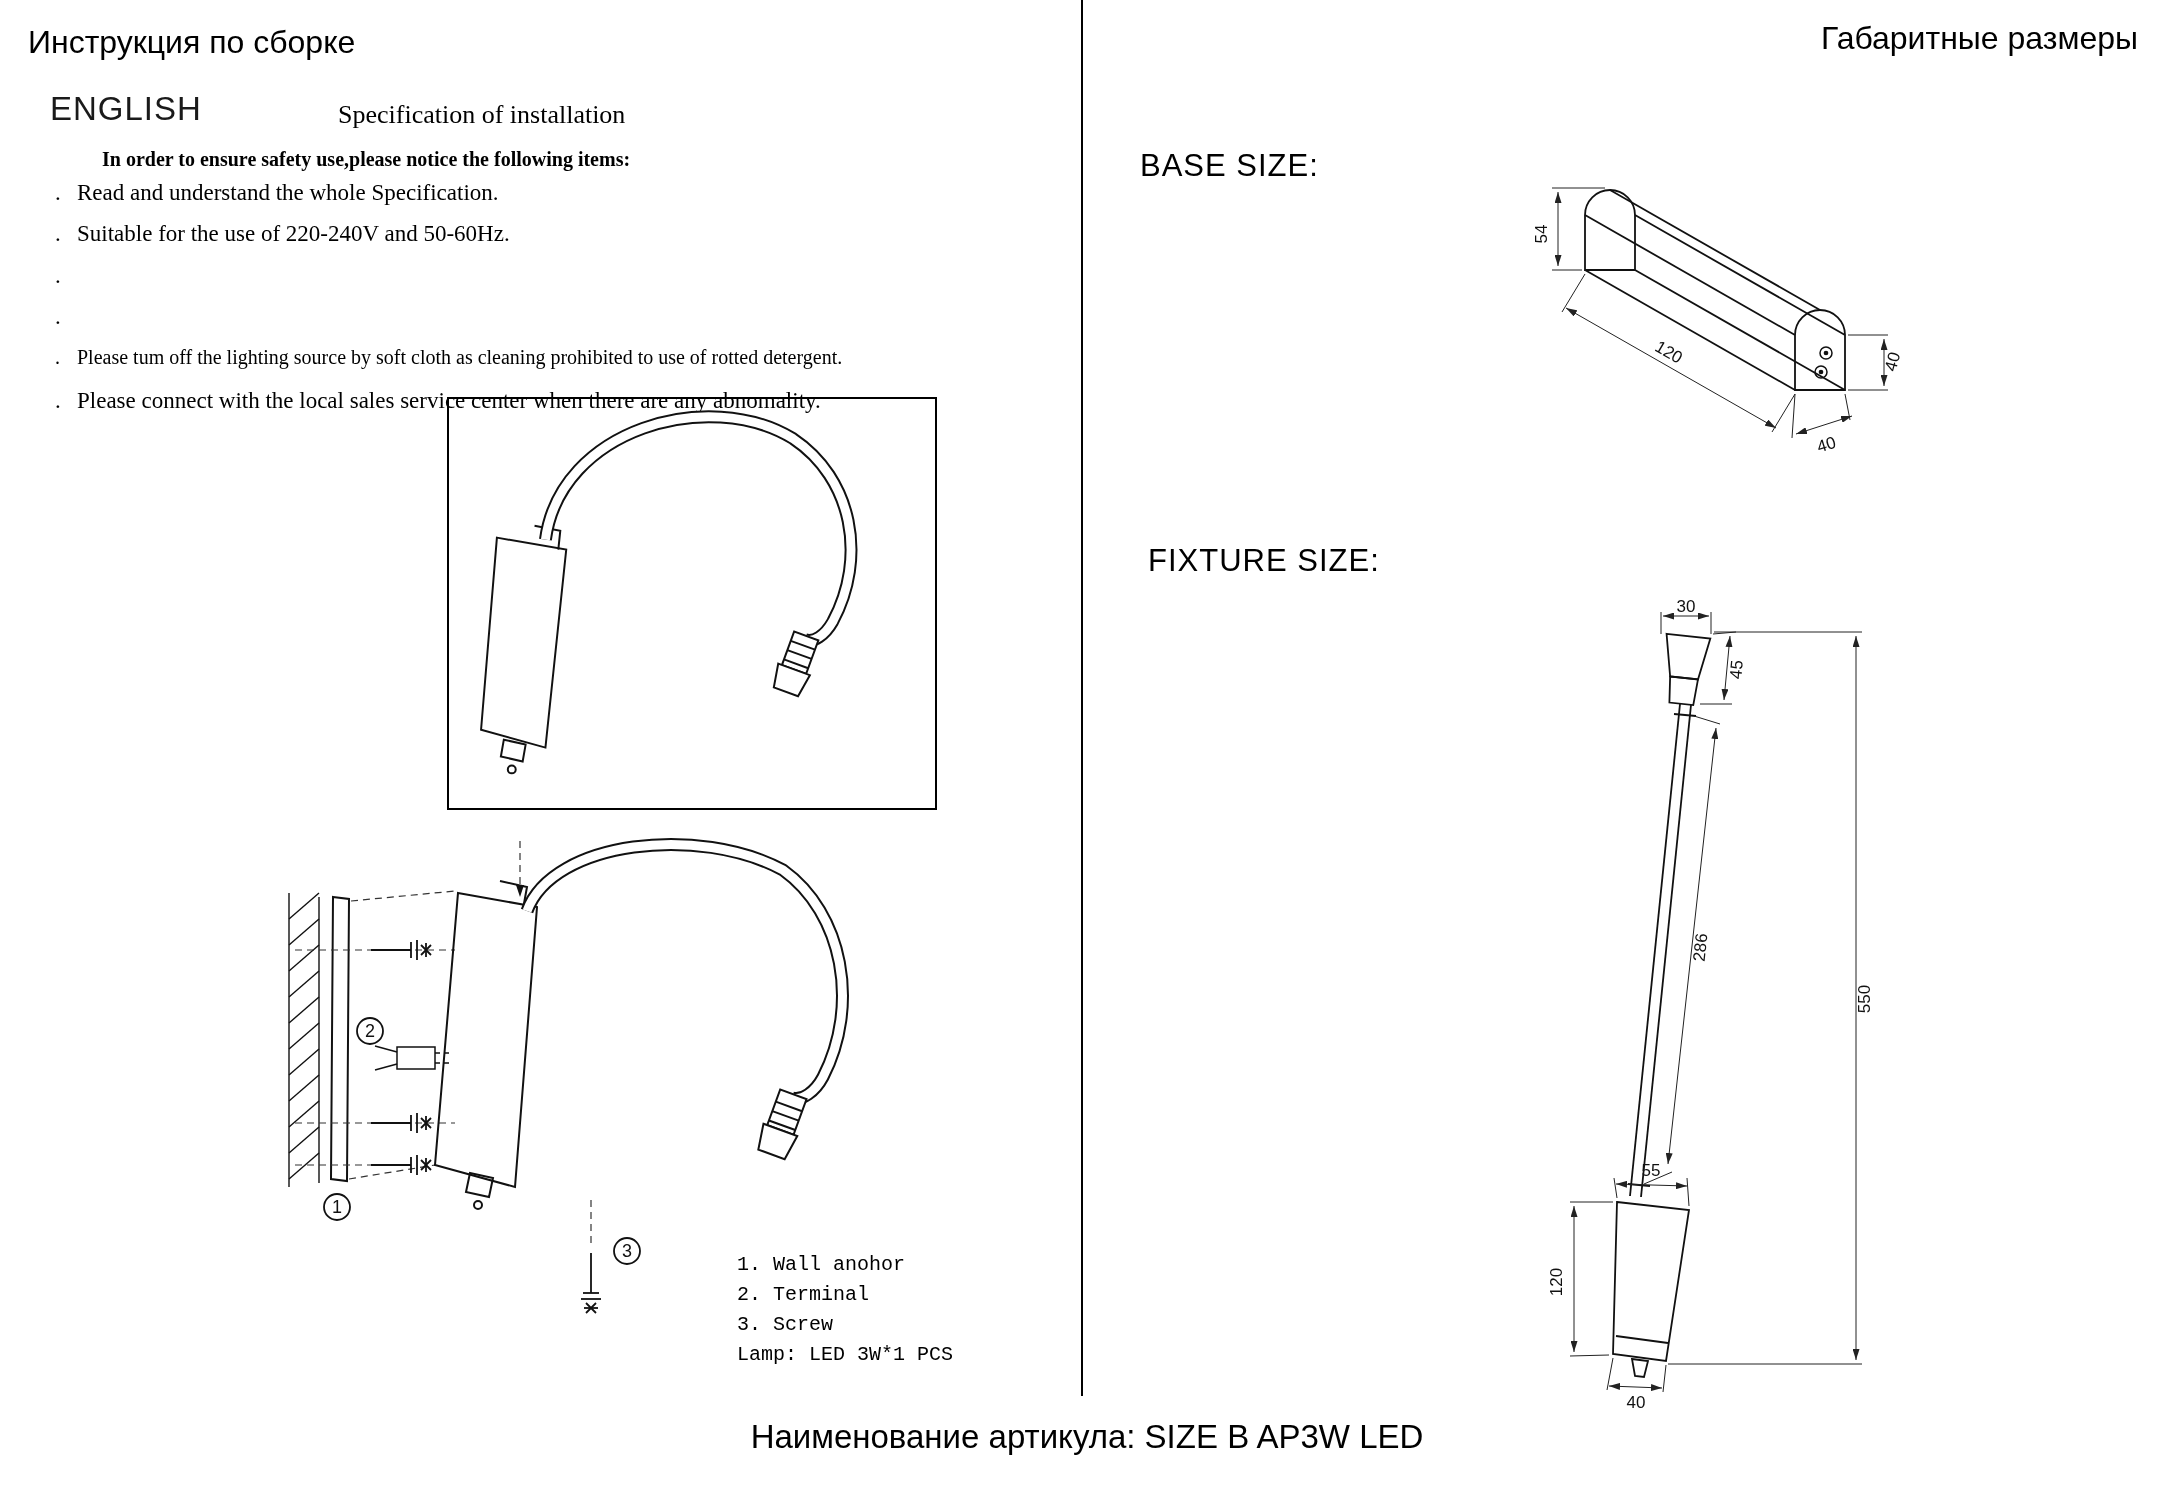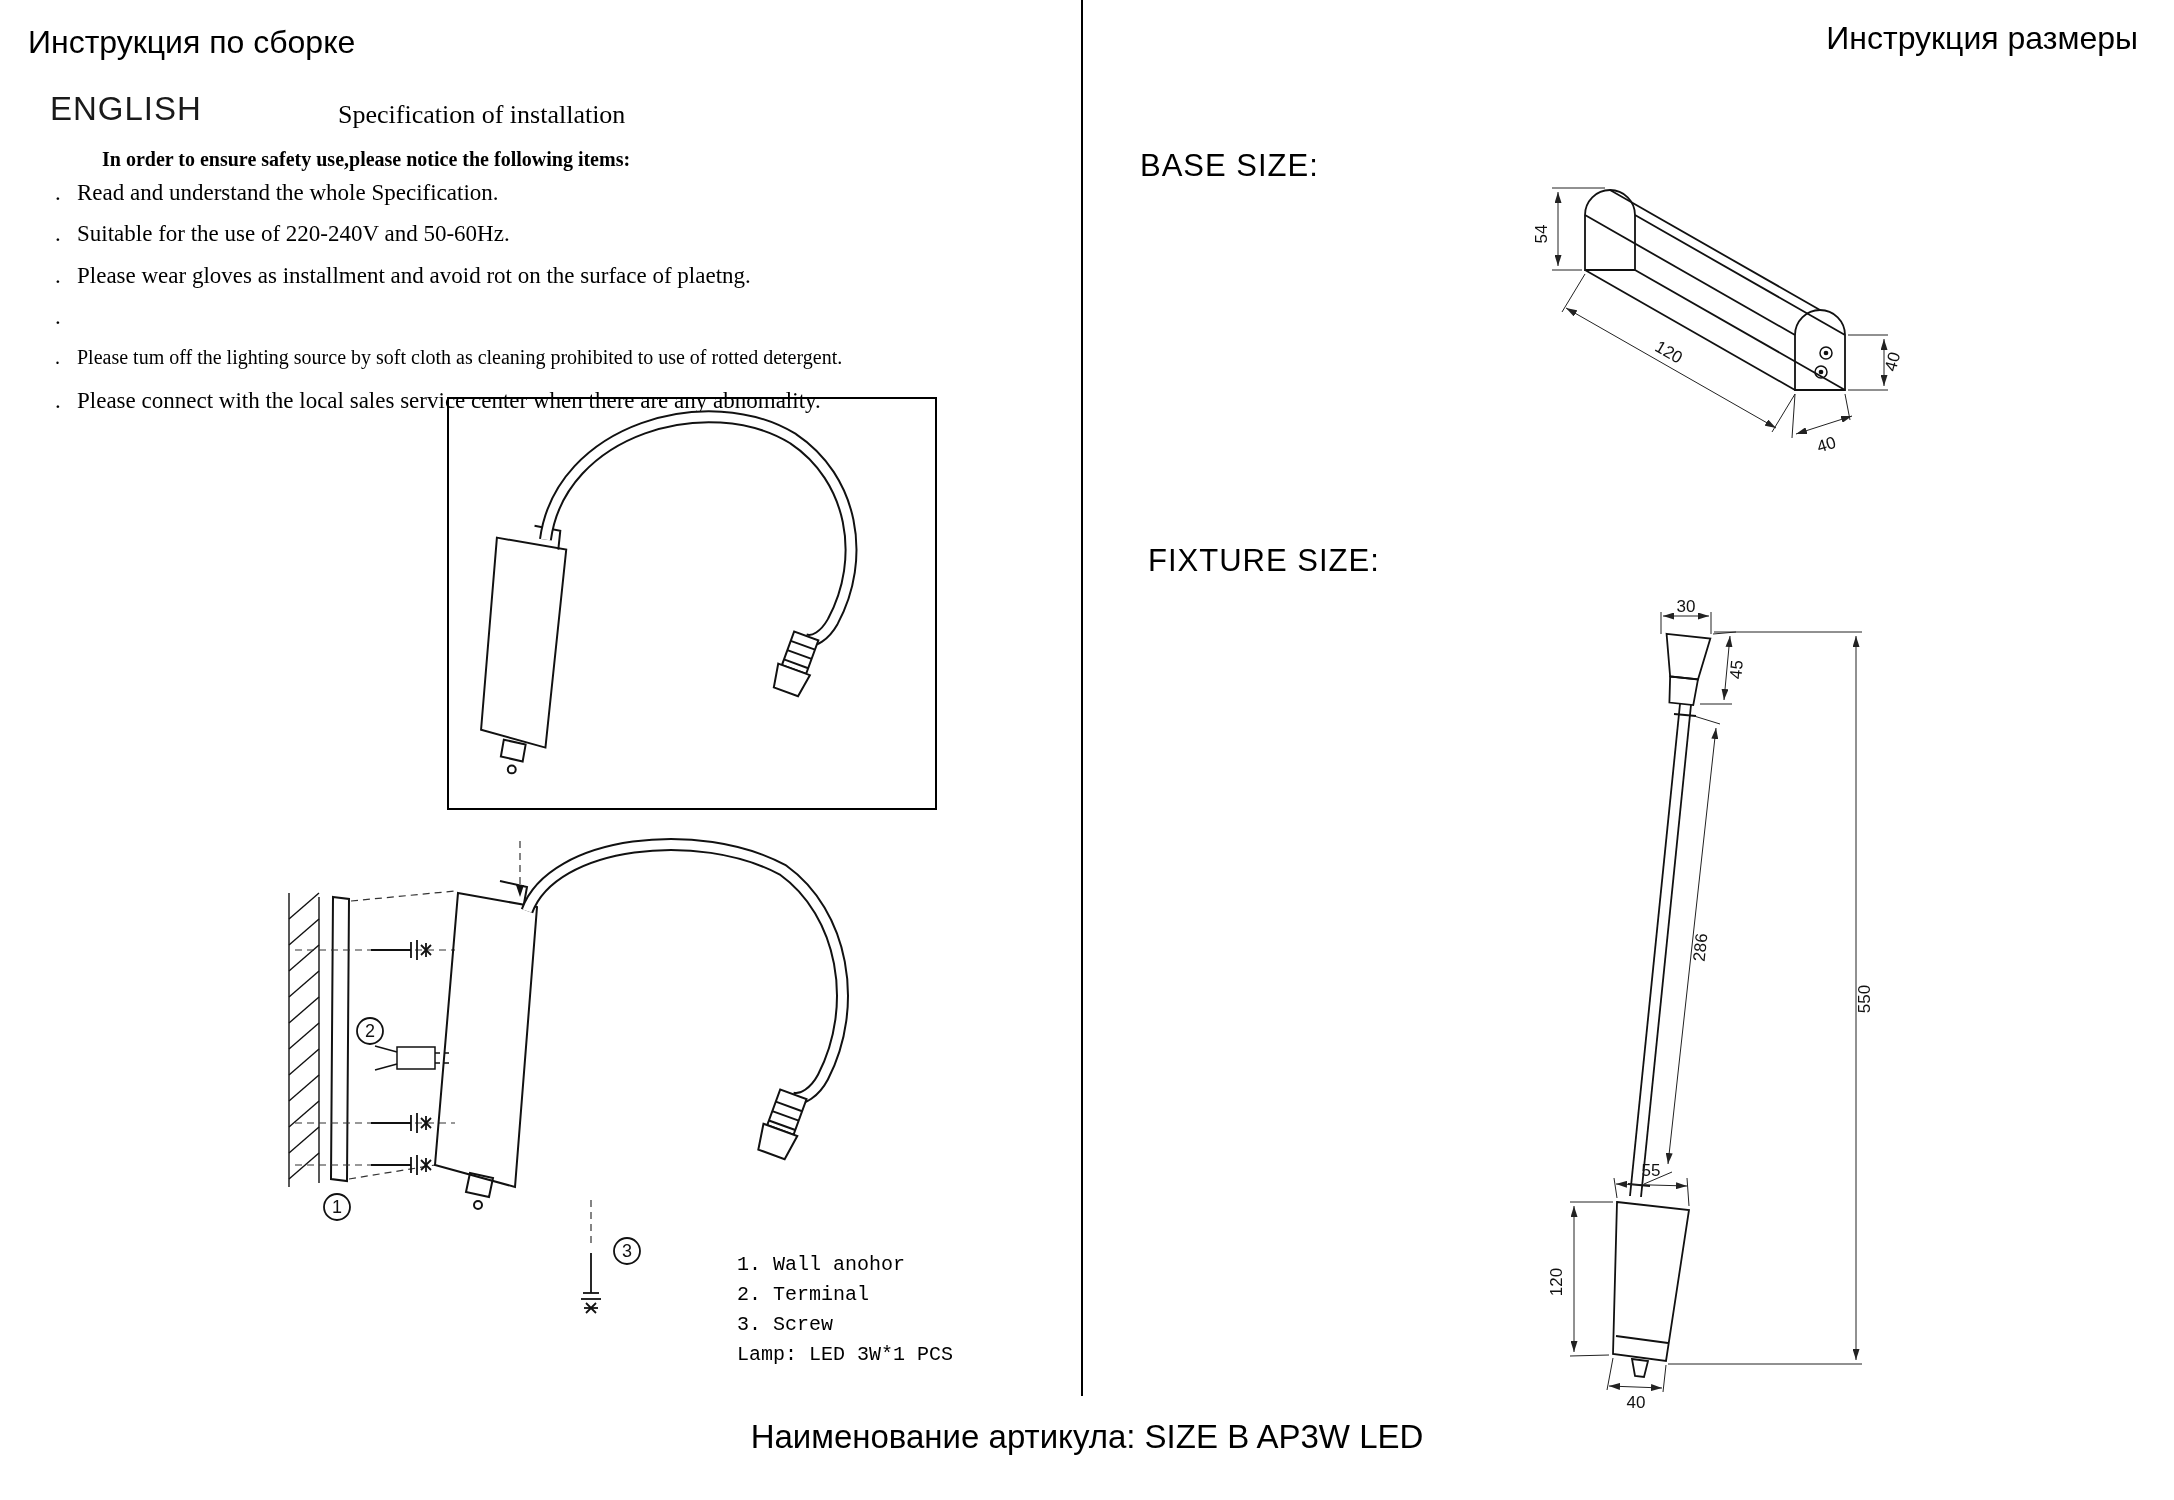--- a/index.html
+++ b/index.html
@@ -40,38 +40,37 @@
   svg text.co-num { font-size:18px; }
 </style>
 </head>
 <body>
 
 <div class="page">
 
   <div class="abs divider"></div>
 
   <div class="abs t-left">Инструкция по сборке</div>
-  <div class="abs t-right">Инструкция размеры</div>
+  <div class="abs t-right">Габаритные размеры</div>
 
   <div class="abs english">ENGLISH</div>
   <div class="abs spec-head serif">Specification of installation</div>
   <div class="abs intro serif">In order to ensure safety use,please notice the following items:</div>
 
   <div class="abs spec-list serif">
     <div class="spec-item">
       <span class="b">.</span>
       <span>Read and understand the whole Specification.</span>
     </div>
     <div class="spec-item">
       <span class="b">.</span>
       <span>Suitable for the use of 220-240V and 50-60Hz.</span>
     </div>
     <div class="spec-item">
       <span class="b">.</span>
-      <span>Please wear gloves as installment and avoid rot on the surface of plaetng.</span>
     </div>
     <div class="spec-item">
       <span class="b">.</span>
     </div>
     <div class="spec-item small">
       <span class="b">.</span>
       <span>Please tum off the lighting source by soft cloth as cleaning prohibited to use of rotted detergent.</span>
     </div>
     <div class="spec-item">
       <span class="b">.</span>

